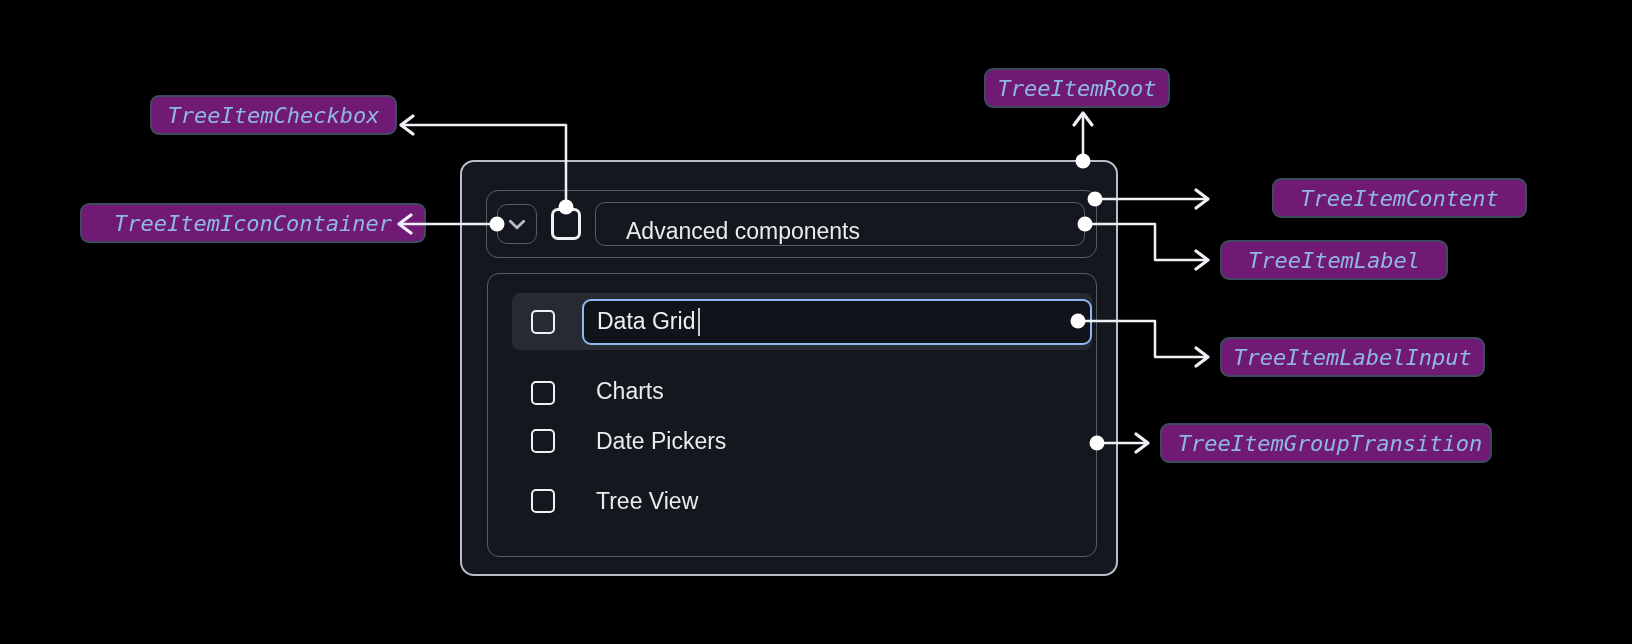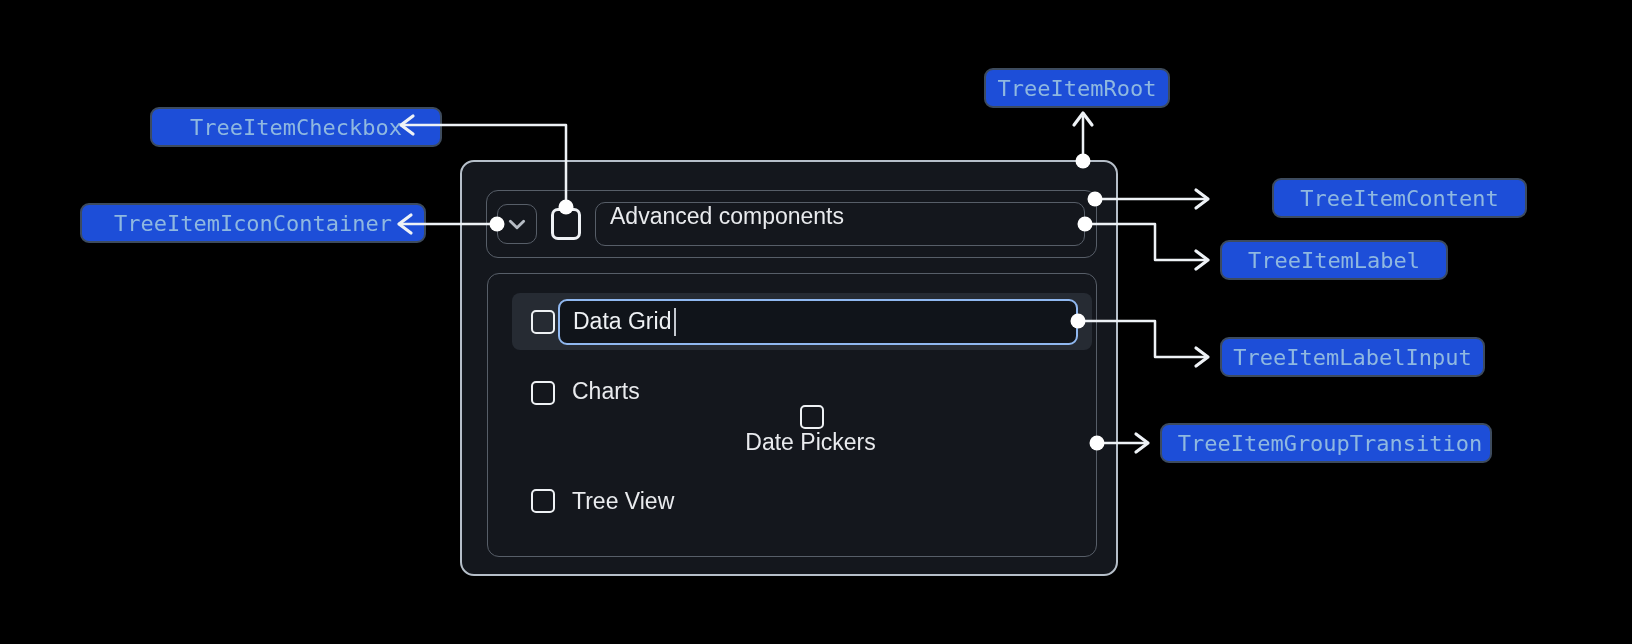--- a/index.html
+++ b/index.html
@@ -2,24 +2,24 @@
 <html><head>
 <meta charset="utf-8">
 <style>
   html,body{margin:0;padding:0;background:#000;}
   body{width:1632px;height:644px;position:relative;overflow:hidden;
        font-family:"Liberation Sans",sans-serif;}
 
   
   .pill{position:absolute;height:40px;box-sizing:border-box;
         display:flex;align-items:center;justify-content:center;
-        background:#1d4ed8;border:2px solid #3d4b5e;border-radius:9px;
+        background:#701a75;border:2px solid #3d4b5e;border-radius:9px;
         font-family:"DejaVu Sans Mono",monospace;font-size:22px;color:#8fb8e0;
-        white-space:nowrap;}
-  #pill-checkbox{left:150px;top:107px;width:292px;}
+        white-space:nowrap;font-style:italic;}
+  #pill-checkbox{left:150px;top:95px;width:247px;}
   #pill-icon-container{left:80px;top:203px;width:346px;}
   #pill-root{left:984px;top:68px;width:186px;}
   #pill-content{left:1272px;top:178px;width:255px;}
   #pill-label{left:1220px;top:240px;width:228px;}
   #pill-label-input{left:1220px;top:337px;width:265px;}
   #pill-group-transition{left:1160px;top:423px;width:332px;padding-left:8px;}
 
   
   #panel{position:absolute;left:460px;top:160px;width:658px;height:416px;
          box-sizing:border-box;background:#14171d;border:2px solid #b6bfc9;
@@ -27,30 +27,30 @@
 
   #content-box{position:absolute;left:486px;top:190px;width:611px;height:68px;
          box-sizing:border-box;border:1.5px solid #575e68;border-radius:12px;}
   #chevron-btn{position:absolute;left:497px;top:204px;width:40px;height:40px;
          box-sizing:border-box;border:1.5px solid #575e68;border-radius:10px;
          display:flex;align-items:center;justify-content:center;background:transparent;}
   #header-checkbox{position:absolute;left:551px;top:208px;width:30px;height:32px;
          box-sizing:border-box;border:3px solid #eef1f4;border-radius:7px;}
   #adv-label-box{position:absolute;left:595px;top:202px;width:490px;height:44px;
          box-sizing:border-box;border:1.5px solid #575e68;border-radius:10px;
-         display:flex;align-items:flex-start;padding-left:14px;
+         display:flex;align-items:flex-end;padding-left:30px;
          font-size:23px;color:#e9ebee;}
 
   #group-box{position:absolute;left:487px;top:273px;width:610px;height:284px;
          box-sizing:border-box;border:1.5px solid #575e68;border-radius:12px;}
 
-  .row{position:absolute;left:512px;width:580px;display:flex;align-items:center;}
+  .row{position:absolute;left:512px;width:580px;display:flex;align-items:center;gap:24px;}
   #row-datagrid{top:293px;height:57px;background:#262b33;border-radius:8px;}
   #row-charts{top:357px;height:48px;align-items:flex-end;}
-  #row-datepickers{top:405px;height:48px;flex-direction:column;}
+  #row-datepickers{top:417px;height:48px;}
   #row-treeview{top:477px;height:48px;}
   .row-checkbox{width:24px;height:24px;box-sizing:border-box;margin-left:19px;
          border:2.5px solid #eef1f4;border-radius:5px;flex:none;}
   .row-label{margin-left:17px;font-size:23px;color:#e9ebee;white-space:nowrap;}
 
   #label-input{margin-left:3px;width:520px;height:46px;box-sizing:border-box;
          background:#10141a;border:2px solid #90b8f0;border-radius:9px;
          display:flex;align-items:center;padding-left:13px;}
   #label-input .txt{font-size:23px;color:#eef1f4;white-space:nowrap;}
   #caret{display:inline-block;width:2px;height:28px;background:#c3c8cf;margin-left:3px;}

